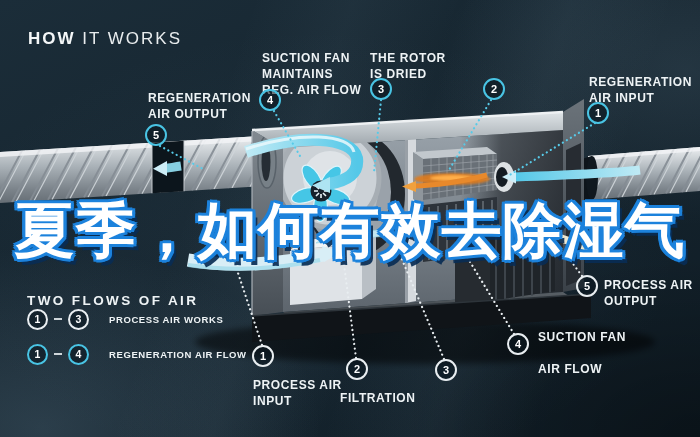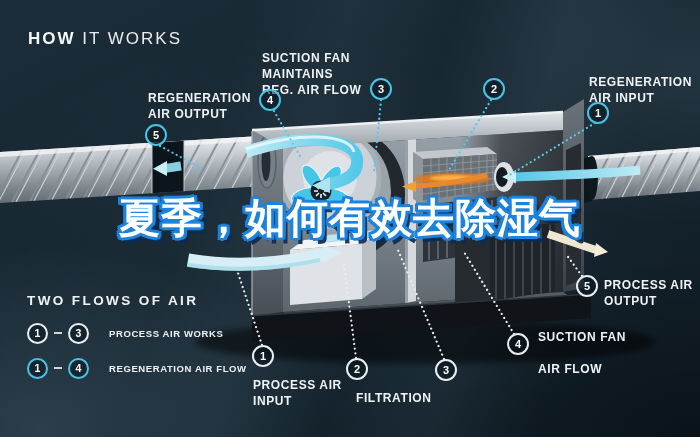--- a/index.html
+++ b/index.html
@@ -17,39 +17,39 @@
   }
   #stage { position:absolute; inset:0; }
   svg.scene { position:absolute; left:0; top:0; z-index:1; }
 
   .title { position:absolute; left:28px; top:29px; z-index:5; color:#f4f7f8;
     font-size:17px; letter-spacing:2px; white-space:nowrap; }
   .title .b { font-weight:700; }
   .title .l { font-weight:400; opacity:.95; }
 
   .headline { position:absolute; left:50%; top:191px; transform:translateX(-50%);
-    z-index:4; white-space:nowrap; font-weight:bold; font-size:41px; letter-spacing:1px;
+    z-index:4; white-space:nowrap; font-weight:bold; font-size:60px; letter-spacing:1px;
     color:#ffffff;
     text-shadow:
       -3px 0 0 #1c82dc, 3px 0 0 #1c82dc, 0 -3px 0 #1c82dc, 0 3px 0 #1c82dc,
       -2px -2px 0 #1c82dc, 2px -2px 0 #1c82dc, -2px 2px 0 #1c82dc, 2px 2px 0 #1c82dc,
       -3px 2px 0 #1c82dc, 3px 2px 0 #1c82dc, -3px -2px 0 #1c82dc, 3px -2px 0 #1c82dc,
       5px 6px 0 rgba(9,45,84,.92);
   }
 
   .co-label { position:absolute; z-index:5; color:#eef3f5; font-weight:bold;
     font-size:12px; line-height:1.35; letter-spacing:.6px; white-space:nowrap; }
   .badge { position:absolute; z-index:5; width:22px; height:22px; border-radius:50%;
     display:flex; align-items:center; justify-content:center;
     font-size:11px; font-weight:bold; color:#fff; background:rgba(9,22,31,.55); }
   .badge.cyan { border:2px solid #49c4e4; }
   .badge.white { border:2px solid #e9eef1; }
 
   .legend { position:absolute; left:27px; top:293px; z-index:5; color:#eef3f5; }
-  .legend h3 { font-size:13.5px; font-weight:bold; letter-spacing:2.4px; margin-bottom:14px; }
+  .legend h3 { font-size:13.5px; font-weight:bold; letter-spacing:2.4px; }
   .lrow { display:flex; align-items:center; margin-bottom:13px; height:22px; }
   .lrow .badge { position:static; width:21px; height:21px; font-size:10.5px; }
   .lrow .dash { width:8px; height:2px; background:#cfd6da; margin:0 6px; }
   .lrow .ltext { margin-left:20px; font-size:9.5px; font-weight:bold; letter-spacing:.6px; }
 </style>
 </head>
 <body>
 
 <div id="stage">
 
@@ -259,20 +259,21 @@
 <div class="co-label" style="left:148px; top:90px;"><span>REGENERATION</span><br><span>AIR OUTPUT</span></div>
 <div class="badge cyan" style="left:145px; top:124px;">
       <span>5</span>
     </div>
 
 <div class="co-label" style="left:262px; top:50px;"><span>SUCTION FAN</span><br><span>MAINTAINS</span><br><span>REG. AIR FLOW</span></div>
 <div class="badge cyan" style="left:259px; top:89px;">
       <span>4</span>
     </div>
 
+<div class="co-label" style="left:370px; top:50px;"><span>THE ROTOR</span><br><span>IS DRIED</span></div>
 <div class="badge cyan" style="left:370px; top:78px;">
       <span>3</span>
     </div>
 
 <div class="badge cyan" style="left:483px; top:78px;">
       <span>2</span>
     </div>
 
 <div class="co-label" style="left:589px; top:74px;"><span>REGENERATION</span><br><span>AIR INPUT</span></div>
 <div class="badge cyan" style="left:587px; top:102px;">
@@ -280,21 +281,21 @@
     </div>
 
 <div class="badge white" style="left:252px; top:345px;">
       <span>1</span>
     </div>
 <div class="co-label" style="left:253px; top:377px;"><span>PROCESS AIR</span><br><span>INPUT</span></div>
 
 <div class="badge white" style="left:346px; top:358px;">
       <span>2</span>
     </div>
-<div class="co-label" style="left:346px; top:390px;padding-left:10px;"><span>FILTRATION</span></div>
+<div class="co-label" style="left:330px; top:390px;padding-left:10px;"><span>FILTRATION</span></div>
 
 <div class="badge white" style="left:435px; top:359px;">
       <span>3</span>
     </div>
 
 <div class="badge white" style="left:507px; top:333px;">
       <span>4</span>
     </div>
 <div class="co-label" style="left:538px; top:329px;"><span>SUCTION FAN</span><br><br><span>AIR FLOW</span></div>
 

